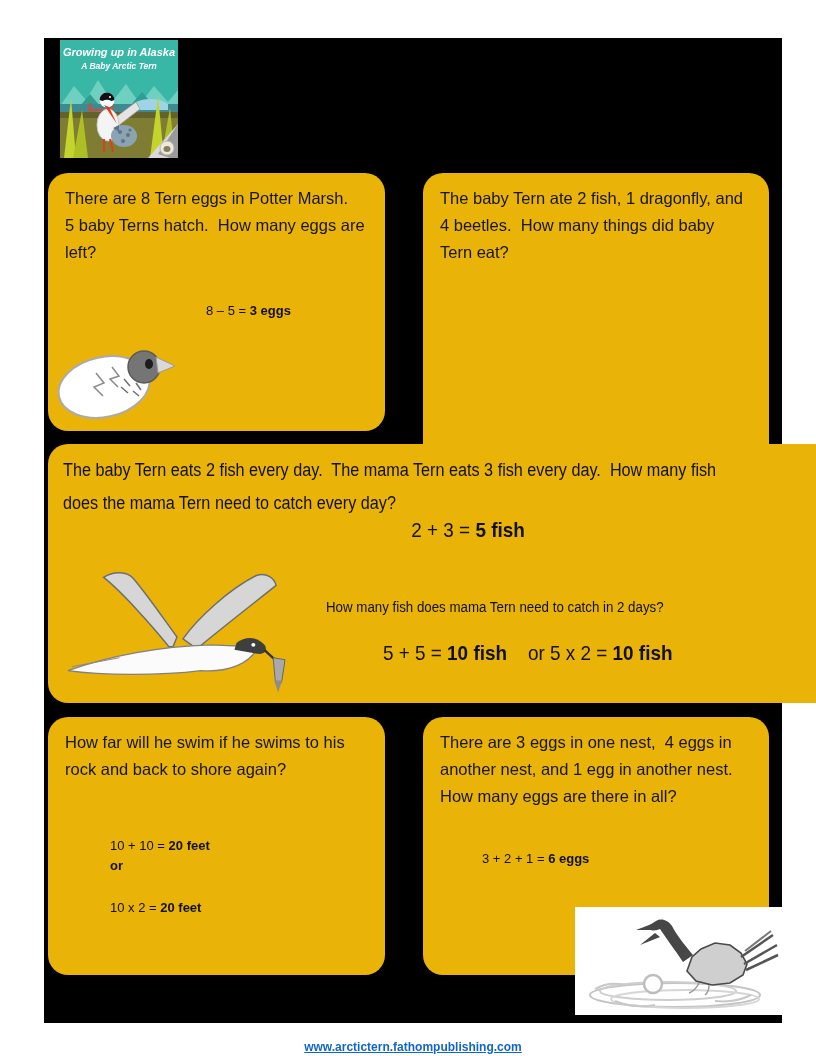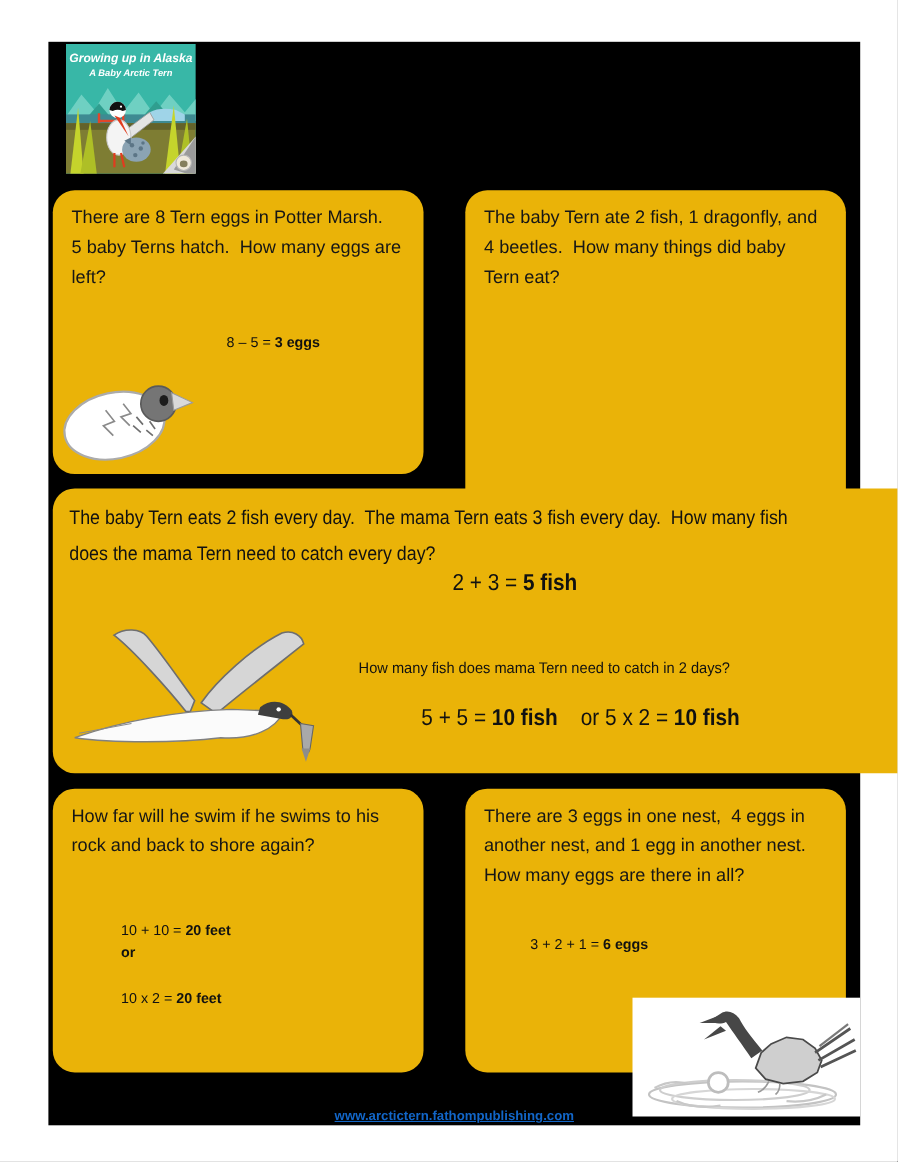--- a/index.html
+++ b/index.html
@@ -13,21 +13,21 @@
   .qline { white-space:pre; font-size:16.5px; line-height:27px; color:#161616; }
   .qline-narrow { white-space:pre; font-size:18px; line-height:33px; color:#111;
                   display:block; transform:scaleX(0.90); transform-origin:0 50%; }
   .eq { position:absolute; font-size:13px; color:#111; white-space:pre; }
   .eq b { font-weight:bold; }
   .eq-narrow { font-size:21px; }
   .cond { display:inline-block; transform:scaleX(0.90); transform-origin:0 50%; white-space:pre; }
   .cond-c { display:inline-block; transform:scaleX(0.90); transform-origin:50% 50%; white-space:pre; }
   .center-line { position:absolute; left:0; width:100%; text-align:center;margin-left:12px; }
   .patch { position:absolute; left:575px; top:907px; width:207px; height:108px; background:#ffffff; }
-  .footer { position:absolute; left:44px; top:1005px; width:738px; text-align:center; }
+  .footer { position:absolute; left:44px; top:1037px; width:738px; text-align:center; }
   .footer a { color:#1266c8; font-size:12px; font-weight:bold; text-decoration:underline; }
   svg { display:block; }
 </style>
 </head>
 <body>
 
 <div id="page">
   <div class="board"></div>
 
   <div style="position:absolute; left:60px; top:40px; width:118px; height:118px;">

